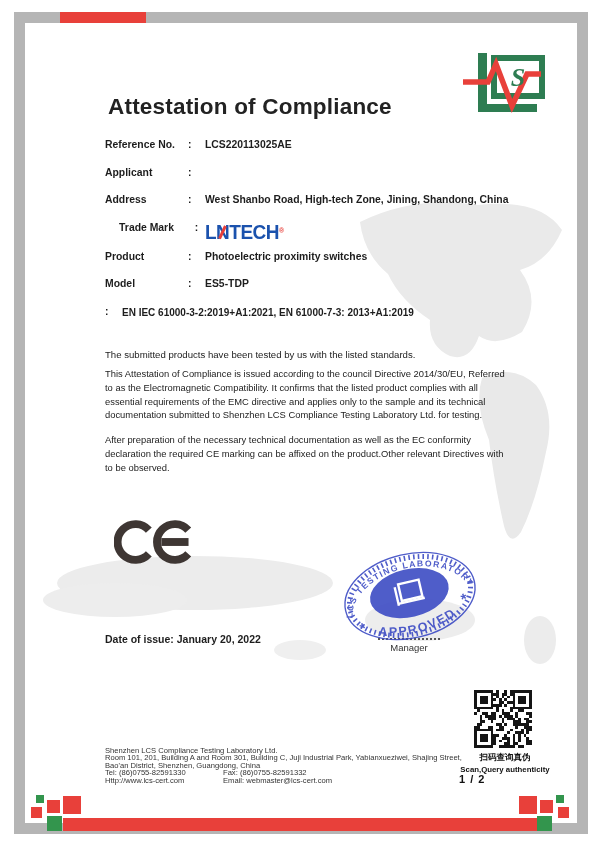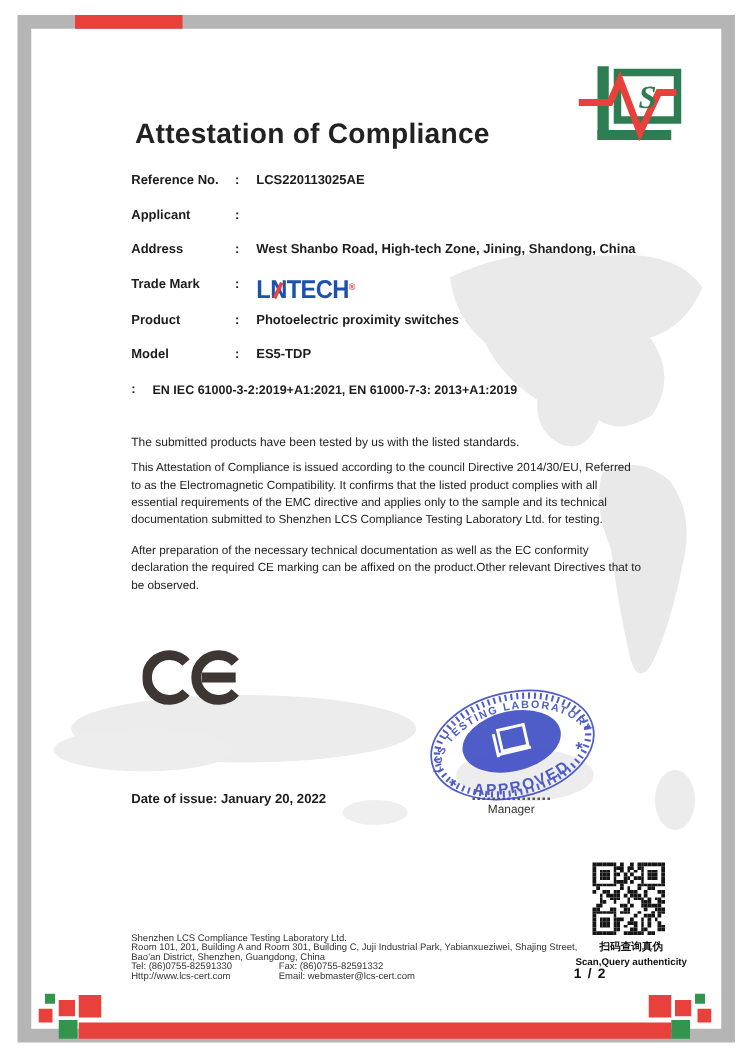--- a/index.html
+++ b/index.html
@@ -22,21 +22,21 @@
   
   .watermark{left:0;top:0;z-index:0;}
 
   
   .lab-logo{left:458px;top:42px;z-index:2;}
   .title{left:108px;top:94px;font-size:22.5px;font-weight:bold;color:#222;letter-spacing:.2px;z-index:2;margin:0;}
 
   
   .fields{left:105px;top:139px;width:455px;z-index:2;}
   .field-row{display:flex;align-items:flex-start;min-height:27.6px;}
-  .field-row.tm{min-height:29px;}
+  .field-row.tm{min-height:29px;text-align:center;}
   .f-label{width:83px;font-weight:bold;font-size:10.4px;line-height:12.5px;color:#1d1d1d;}
   .f-colon{width:17px;font-weight:bold;font-size:10.4px;color:#1d1d1d;}
   .f-value{font-weight:bold;font-size:10.4px;line-height:12.5px;color:#1d1d1d;}
   .std-line{font-weight:bold;font-size:10px;line-height:14px;white-space:nowrap;color:#1d1d1d;}
 
   
   .brand{position:relative;display:inline-block;font-weight:bold;font-size:19px;letter-spacing:-.5px;color:var(--brand_blue);transform:scaleY(1.08);transform-origin:top left;line-height:19px;}
   .brand .reg{color:var(--accent_red);font-size:7px;vertical-align:top;position:relative;top:-2px;font-weight:bold;}
   .brand .n-slash{position:absolute;left:16px;top:3px;width:2.6px;height:13px;background:var(--accent_red);transform:rotate(27deg);}
 
@@ -145,21 +145,21 @@
   <div class="field-row">
     <span class="f-colon">:</span>
     <span class="f-value">
       <span class="std-line" style="display:block;">EN IEC 61000-3-2:2019+A1:2021, EN 61000-7-3: 2013+A1:2019</span>
     </span>
   </div>
 </div>
 
 <div class="abs note">The submitted products have been tested by us with the listed standards.</div>
 <div class="abs para1">This Attestation of Compliance is issued according to the council Directive 2014/30/EU, Referred to as the Electromagnetic Compatibility. It confirms that the listed product complies with all essential requirements of the EMC directive and applies only to the sample and its technical documentation submitted to Shenzhen LCS Compliance Testing Laboratory Ltd. for testing.</div>
-<div class="abs para2">After preparation of the necessary technical documentation as well as the EC conformity declaration the required CE marking can be affixed on the product.Other relevant Directives that to be observed.</div>
+<div class="abs para2">After preparation of the necessary technical documentation as well as the EC conformity declaration the required CE marking can be affixed on the product.Other relevant Directives with to be observed.</div>
 
 <svg class="abs ce" width="86" height="46" viewBox="0 0 120 64">
   <path d="M48.6,15.3 A25,25 0 1 0 48.6,48.7"></path>
   <path d="M103.6,15.3 A25,25 0 1 0 103.6,48.7"></path>
   <path d="M66,32 H104"></path>
 </svg>
 
 <svg class="abs stamp" viewBox="0 0 170 112">
   <defs>
     <path id="stampArc" d="M 24,68 A 61,40 0 0 1 146,68" fill="none"></path>

